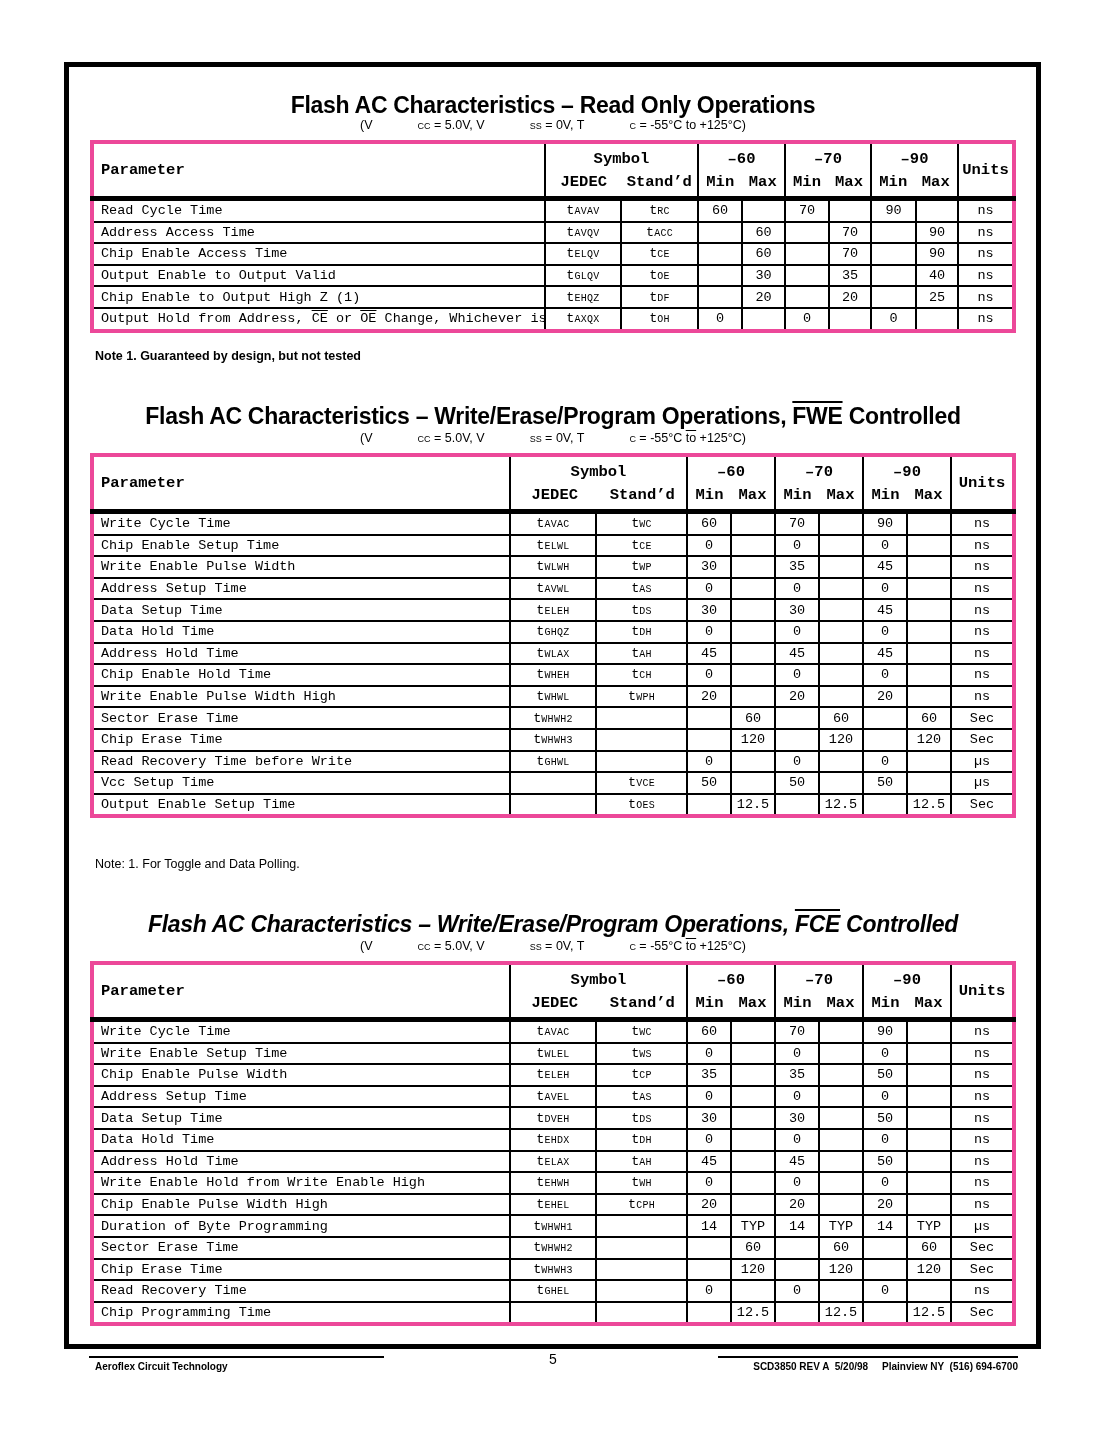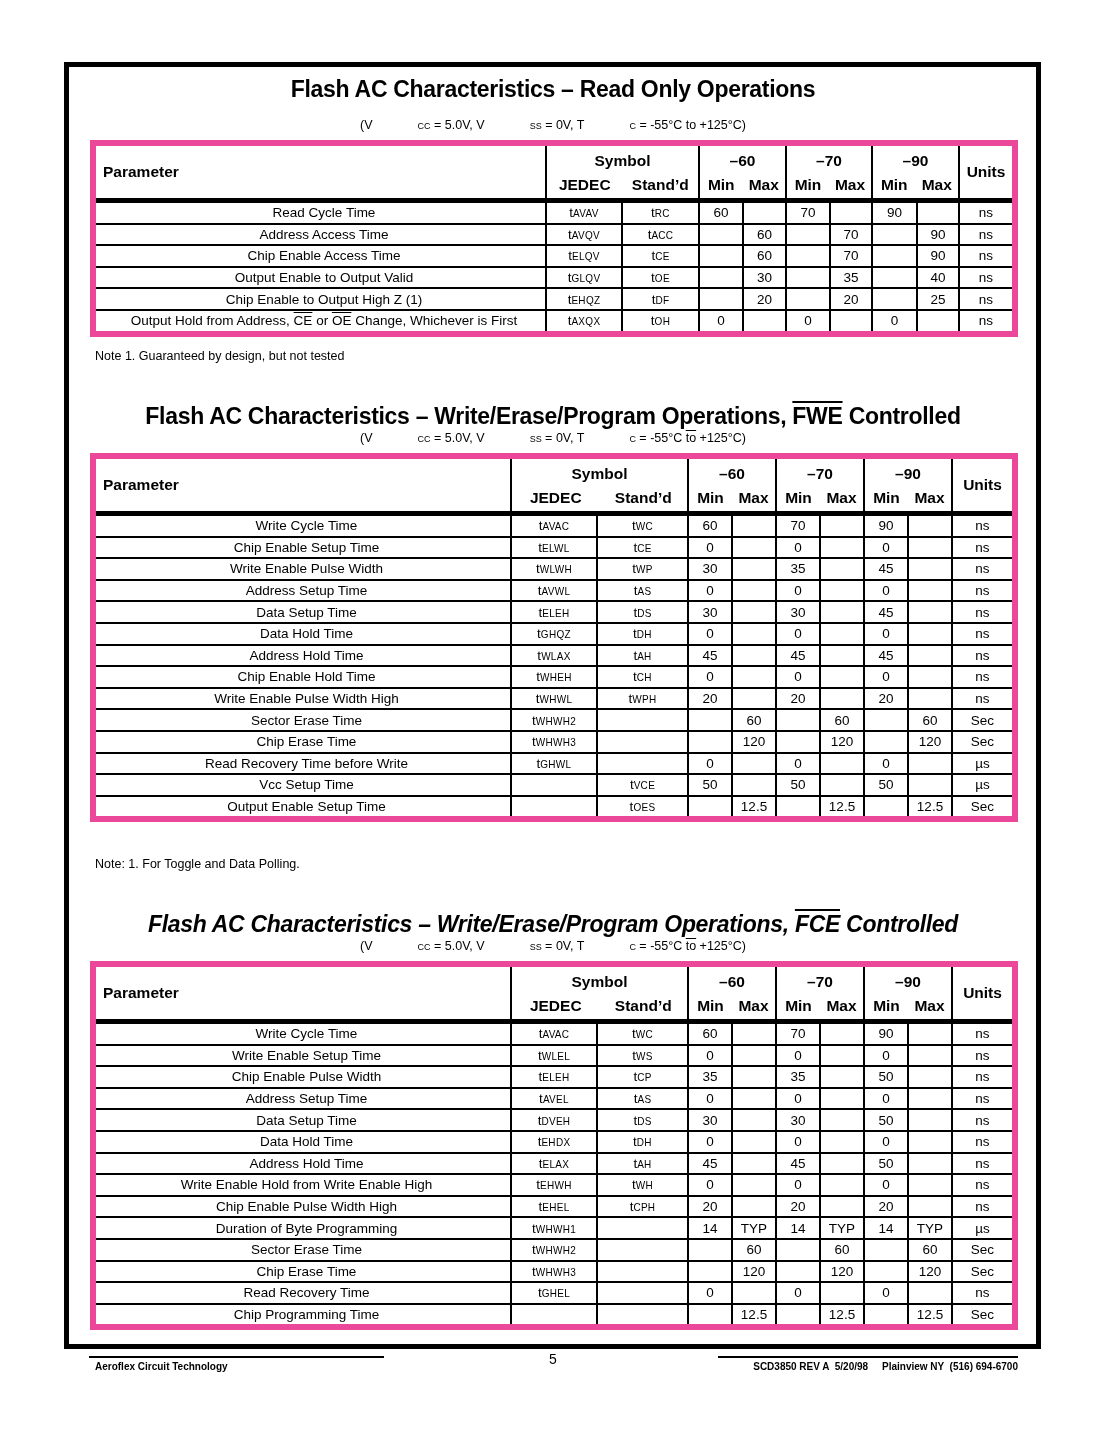--- a/index.html
+++ b/index.html
@@ -18,46 +18,47 @@
   .sect-sub{
     position:absolute;left:65px;width:976px;text-align:center;
     font-size:12.5px;line-height:15px;
   }
   .ol{text-decoration:overline;}
   .sc{font-size:0.72em;padding-left:45px;}
   sup{font-size:0.6em;vertical-align:super;line-height:0;}
   table.ac{
     position:absolute;left:90px;width:922px;
     border-collapse:collapse;table-layout:fixed;background:#fff;
-    border:6px solid #ec4899;
+    border:4px solid #ec4899;
+    font-family:Liberation Mono, monospace;
   }
   .ac th,.ac td{border:2px solid #000;padding:0;overflow:hidden;}
   .ac thead th{
     border-bottom:5px solid #000;height:52px;vertical-align:middle;
     font-size:15.5px;font-weight:bold;
   }
   .ac thead .l1{line-height:24px;text-align:center;}
   .ac thead .l2{display:flex;line-height:23px;}
   .ac thead .l2 span{flex:1;text-align:center;}
   .ac .h-param{text-align:left;padding-left:7px;}
   .ac tbody td{height:19.6px;font-size:13.5px;text-align:center;vertical-align:middle;white-space:nowrap;}
-  .ac tbody td.c-param{text-align:center;padding-left:7px;}
+  .ac tbody td.c-param{text-align:left;padding-left:7px;}
   .ac tbody td.c-sym .ssub{font-size:0.74em;letter-spacing:0.3px;}
   .note{position:absolute;font-size:12.5px;}
   .footer-rule{position:absolute;border-top:2px solid #000;height:0;}
   .footer-text{position:absolute;font-size:10px;font-weight:bold;white-space:pre;}
   .page-num{position:absolute;left:65px;width:976px;text-align:center;font-size:14px;}
 </style>
 </head>
 <body>
 
 <div class="page">
   <div class="frame"></div>
 
-  <div class="sect-title" style="top: 76px;">Flash AC Characteristics – Read Only Operations</div>
+  <div class="sect-title" style="top: 92px;">Flash AC Characteristics – Read Only Operations</div>
   <div class="sect-sub" style="top: 118px;">(V<span class="sc">CC</span> = 5.0V, V<span class="sc">SS</span> = 0V, T<span class="sc">C</span> = -55°C to +125°C)</div>
   <table class="ac" style="top: 140px;">
       <colgroup>
         <col style="width:453px">
         <col style="width:76px">
         <col style="width:77px">
         <col style="width:44px">
         <col style="width:43px">
         <col style="width:44px">
         <col style="width:42px">
@@ -167,21 +168,21 @@
           <td class="c-val">0</td>
           <td class="c-val"></td>
           <td class="c-val">0</td>
           <td class="c-val"></td>
           <td class="c-val">0</td>
           <td class="c-val"></td>
           <td class="c-units">ns</td>
         </tr>
       </tbody>
     </table>
-  <div class="note" style="top: 349px; left: 95px;">Note 1. Guaranteed by design, but not tested</div>
+  <div class="note" style="top: 349px; left: 95px; font-weight: bold;">Note 1. Guaranteed by design, but not tested</div>
 
   <div class="sect-title" style="top: 403px;">Flash AC Characteristics – Write/Erase/Program Operations, <span class="ol">FWE</span> Controlled</div>
   <div class="sect-sub" style="top: 431px;">(V<span class="sc">CC</span> = 5.0V, V<span class="sc">SS</span> = 0V, T<span class="sc">C</span> = -55°C <span class="ol">to</span> +125°C)</div>
   <table class="ac" style="top: 453px;">
       <colgroup>
         <col style="width:418px">
         <col style="width:86px">
         <col style="width:91px">
         <col style="width:44px">
         <col style="width:44px">

